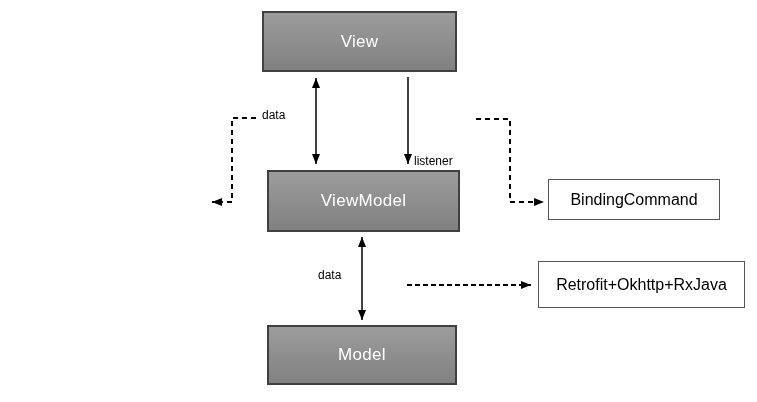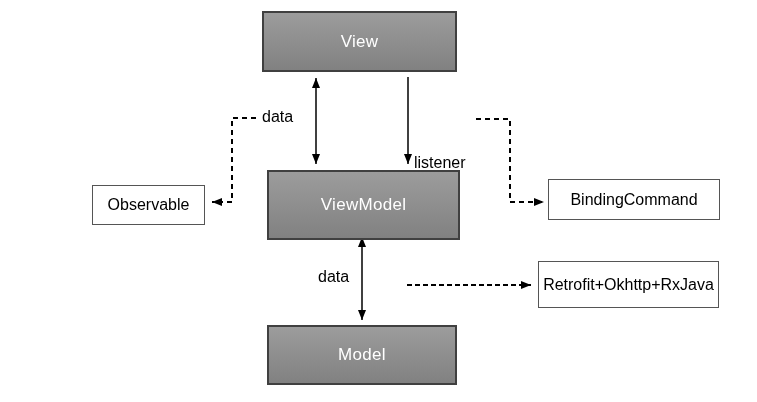--- a/index.html
+++ b/index.html
@@ -38,29 +38,29 @@
   }
   .node.white {
     background: var(--white-box-bg, #ffffff);
     border: 1px solid var(--white-box-border, #555555);
     color: var(--text, #000000);
     font-size: 16px;
   }
   .edge-label {
     position: absolute;
     color: var(--text, #000000);
-    font-size: 16px;
+    font-size: 12px;
     white-space: nowrap;
   }
   #node-view      { left: 262px; top: 11px;  width: 195px; height: 61px; }
-  #node-viewmodel { left: 267px; top: 170px; width: 193px; height: 70px; }
+  #node-viewmodel { left: 267px; top: 170px; width: 193px; height: 62px; }
   #node-model     { left: 267px; top: 325px; width: 190px; height: 60px; }
   #node-observable{ left: 92px;  top: 185px; width: 113px; height: 40px; }
   #node-binding   { left: 548px; top: 179px; width: 172px; height: 41px; }
-  #node-retrofit  { left: 538px; top: 261px; width: 181px; height: 47px; }
+  #node-retrofit  { left: 538px; top: 261px; width: 207px; height: 47px; }
   #label-data-top    { left: 262px; top: 108px; }
   #label-listener    { left: 414px; top: 110px; margin-top: 44px; }
   #label-data-bottom { left: 318px; top: 268px; }
   svg .solid-edge {
     stroke: var(--arrow, #000000);
     stroke-width: 1.5;
     fill: none;
   }
   svg .dashed-edge {
     stroke: var(--arrow, #000000);
@@ -96,21 +96,20 @@
 
     <path class="dashed-edge dashed-fine" d="M407,285 L531,285" marker-end="url(#ah)"></path>
   </svg>
 
   <div class="node gray" id="node-view">View</div>
 
   <div class="node gray" id="node-viewmodel">ViewModel</div>
 
   <div class="node gray" id="node-model">Model</div>
 
-  <div class="node white" id="node-observable">Observable</div>
 
   <div class="node white" id="node-binding">BindingCommand</div>
 
   <div class="node white" id="node-retrofit">Retrofit+Okhttp+RxJava</div>
 
   <div class="edge-label" id="label-data-top">data</div>
 
   <div class="edge-label" id="label-listener">listener</div>
 
   <div class="edge-label" id="label-data-bottom">data</div>

